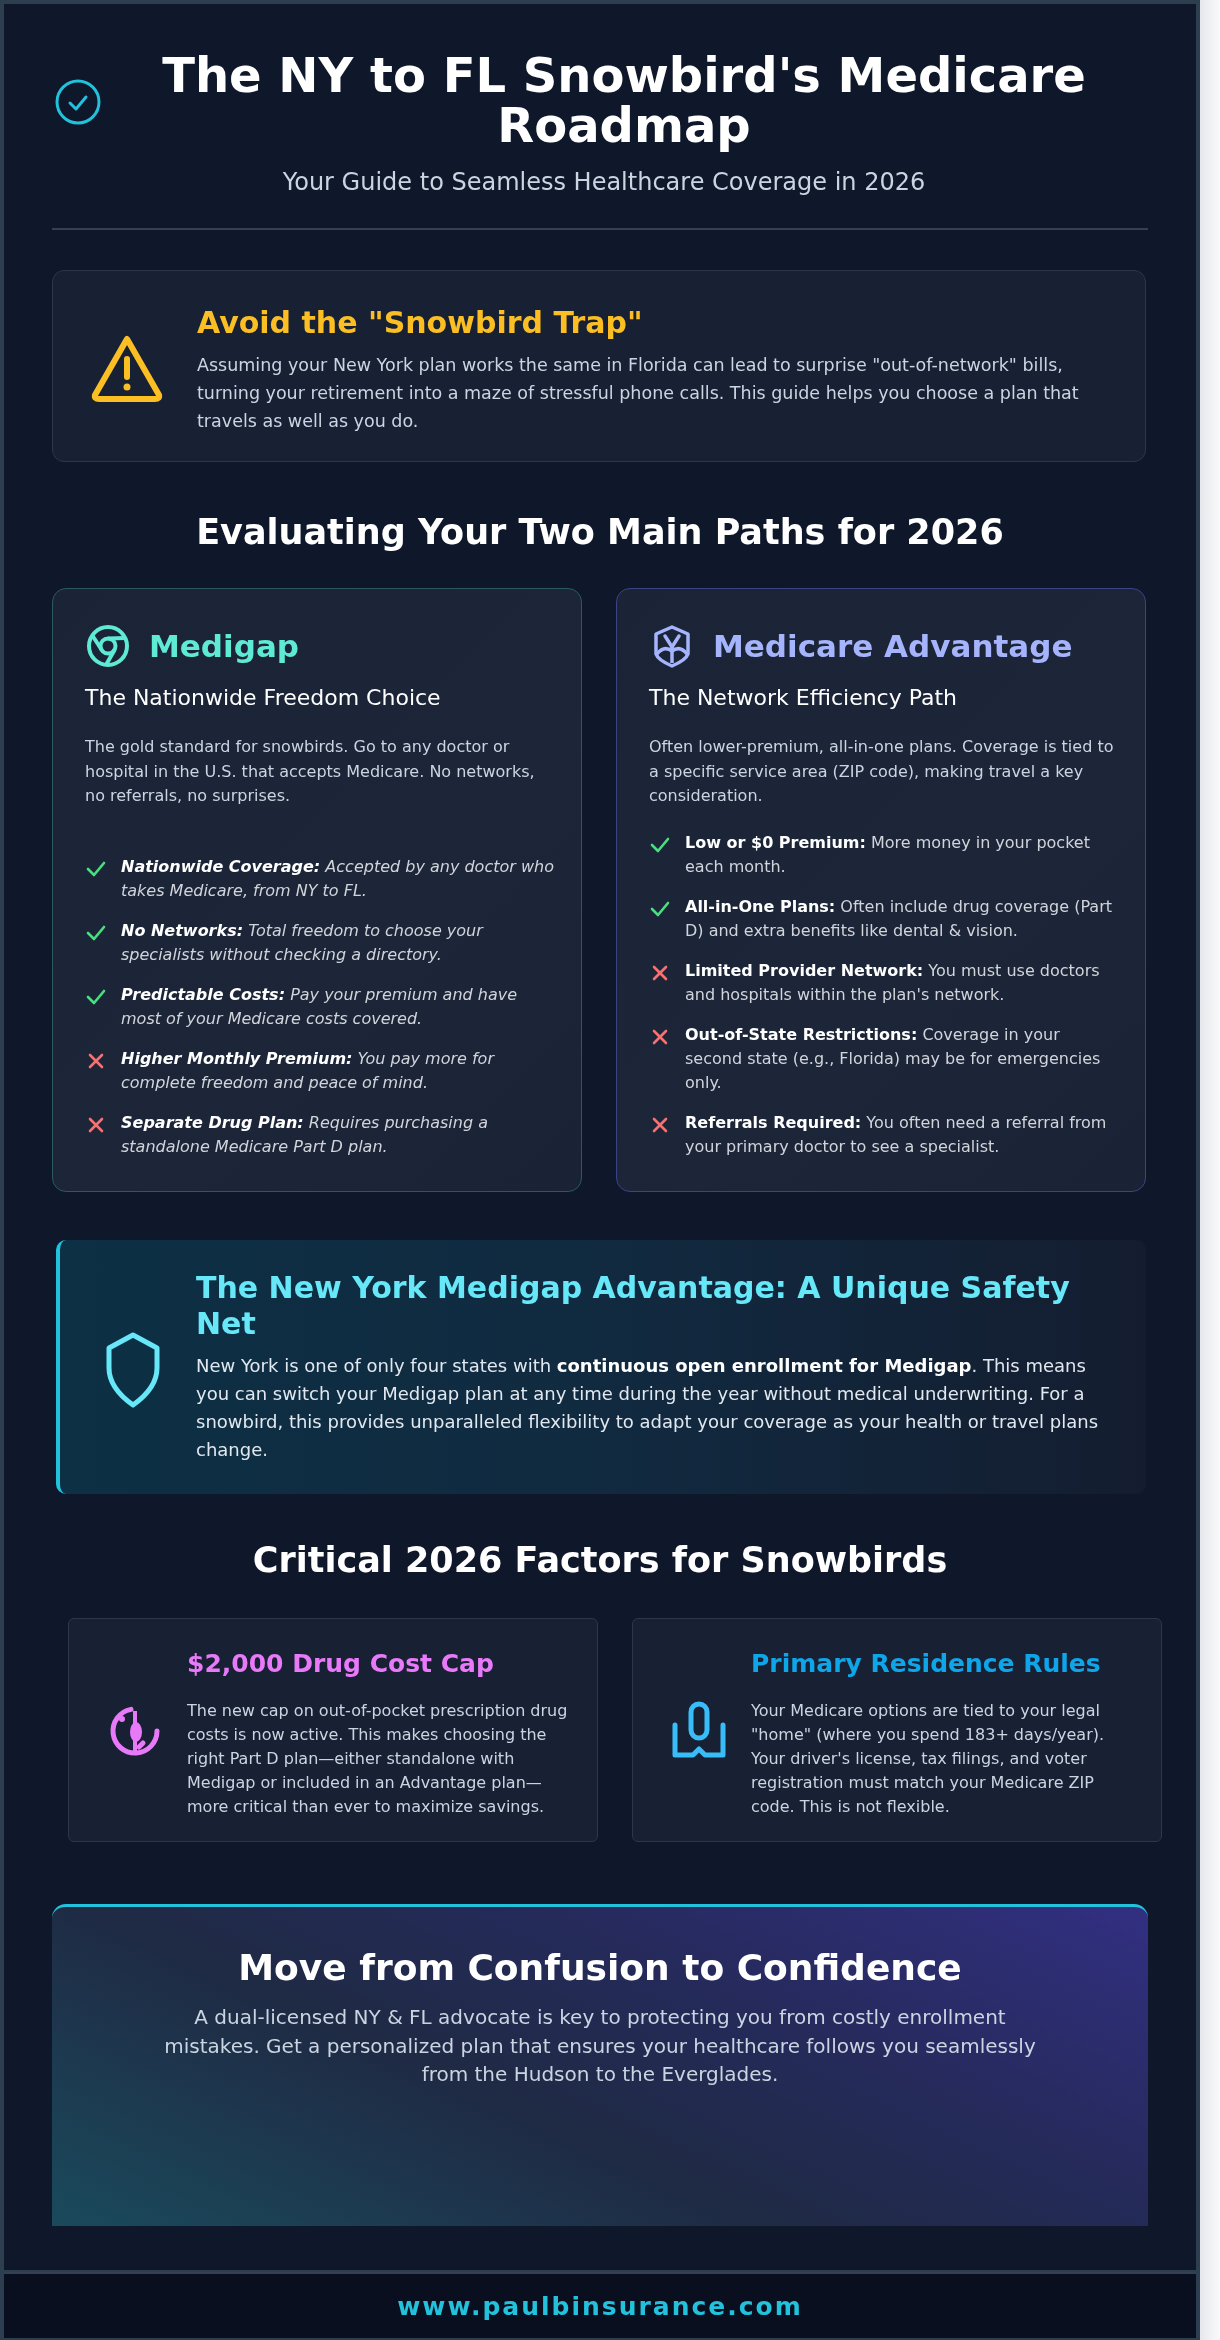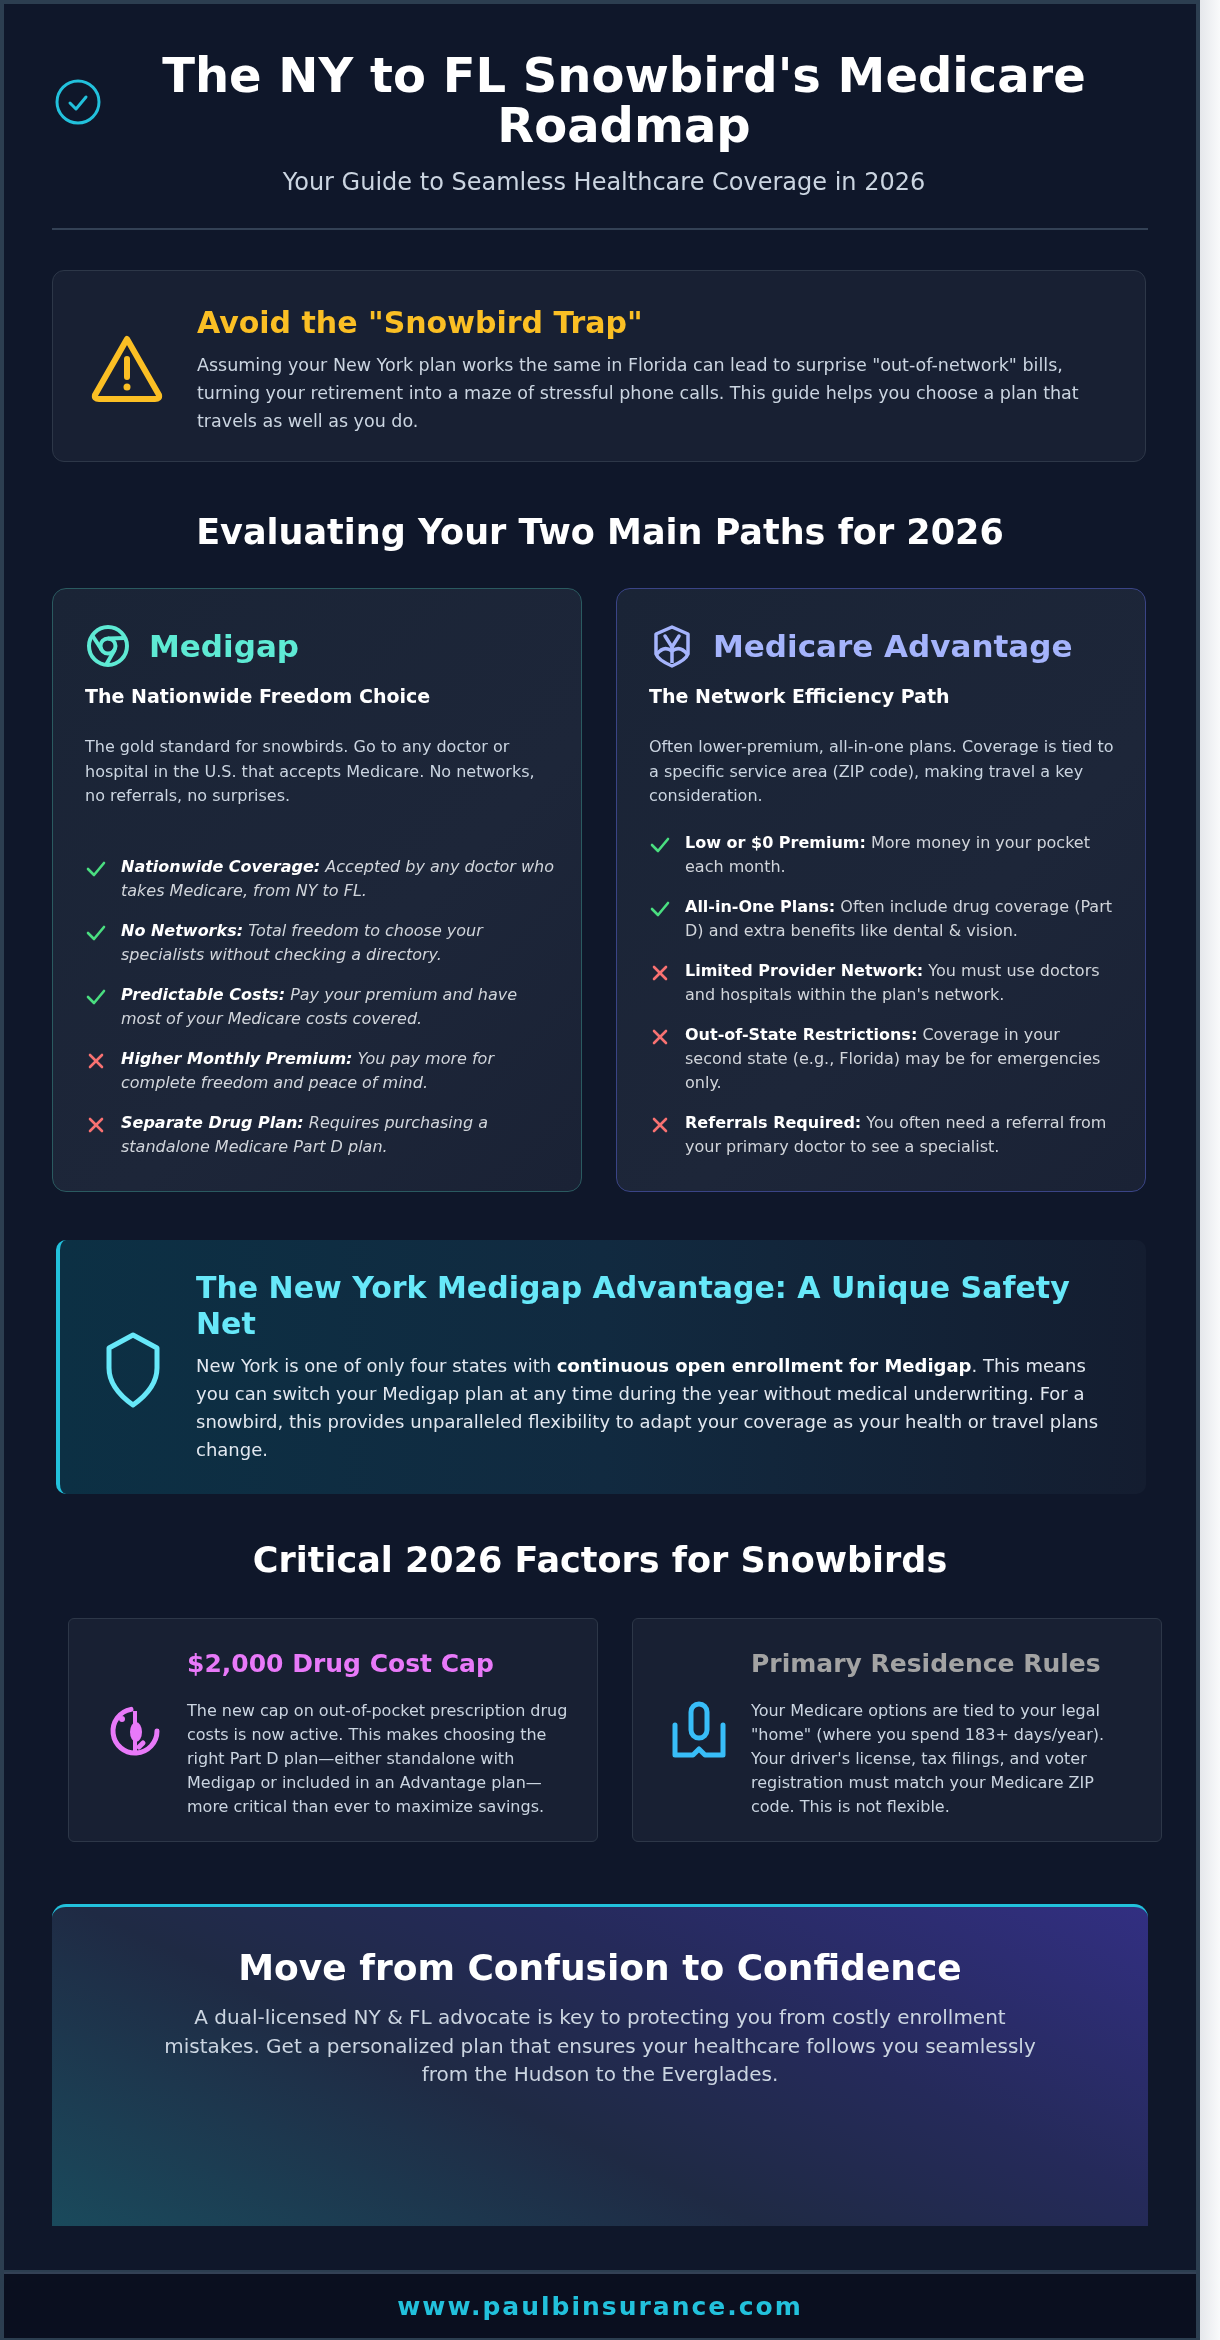--- a/index.html
+++ b/index.html
@@ -69,21 +69,21 @@
     position:absolute; top:584px; width:530px; height:604px; border-radius:14px;
     background:linear-gradient(135deg,#1a2436 0%,#1d2639 60%,#1a2235 100%);
     box-sizing:border-box;
   }
   .plan.medigap { left:48px; border:1px solid #2a5a60; }
   .plan.advantage { left:612px; border:1px solid #3a4486; }
   .plan-icon { position:absolute; left:32px; top:34px; width:46px; height:46px; }
   .plan-name { position:absolute; left:96px; top:34px; font-weight:bold; font-size:31px; margin:0; line-height:46px; }
   .medigap .plan-name { color:#5eead4; }
   .advantage .plan-name { color:#a5b4fc; }
-  .plan-tagline { position:absolute; left:32px; top:96px; color:#ffffff; font-weight:bold; font-size:19px; margin:0; }
+  .plan-tagline { position:absolute; left:32px; top:96px; color:#ffffff; font-weight:normal; font-size:22px; margin:0; }
   .plan-desc { position:absolute; left:32px; top:146px; width:470px; color:#cbd5e1; font-size:16px; line-height:24.5px; margin:0; }
   .plan-list { position:absolute; left:32px; width:470px; margin:0; padding:0; list-style:none; }
   .medigap .plan-list { top:266px;font-style:italic; }
   .advantage .plan-list { top:242px; }
   .plan-list li { position:relative; padding-left:36px; color:#d1d5db; font-size:16px; line-height:24px; margin-bottom:16px; }
   .plan-list li b { color:#ffffff; }
   .mark { position:absolute; left:0; top:2px; width:22px; height:22px; }
 
   
   .safety {
@@ -99,21 +99,21 @@
   
   .factor {
     position:absolute; top:1614px; width:530px; height:224px;
     background:#182033; border:1px solid #2d3748; border-radius:6px; box-sizing:border-box;margin-left:16px;
   }
   .factor.drug { left:48px; }
   .factor.residence { left:612px; }
   .factor-icon { position:absolute; left:36px; top:82px; width:60px; height:60px; }
   .factor-title { position:absolute; left:118px; top:30px; font-weight:bold; font-size:25px; margin:0; }
   .drug .factor-title { color:#e879f9; }
-  .residence .factor-title { color:#a3a3a3; }
+  .residence .factor-title { color:#0ea5e9; }
   .factor-text { position:absolute; left:118px; top:80px; width:390px; color:#cbd5e1; font-size:16px; line-height:24px; margin:0; }
 
   
   .cta {
     position:absolute; left:48px; top:1900px; width:1096px; height:322px;
     border-top:3px solid #22c1dc; border-radius:14px 14px 0 0; box-sizing:border-box;
     background:linear-gradient(205deg,#322f82 0%,#252a5a 35%,#1f2a44 60%,#1a4a5c 100%);
     overflow:hidden;
   }
   .cta-title { position:absolute; left:0; top:40px; width:1096px; text-align:center; color:#ffffff; font-weight:bold; font-size:36px; margin:0; }

